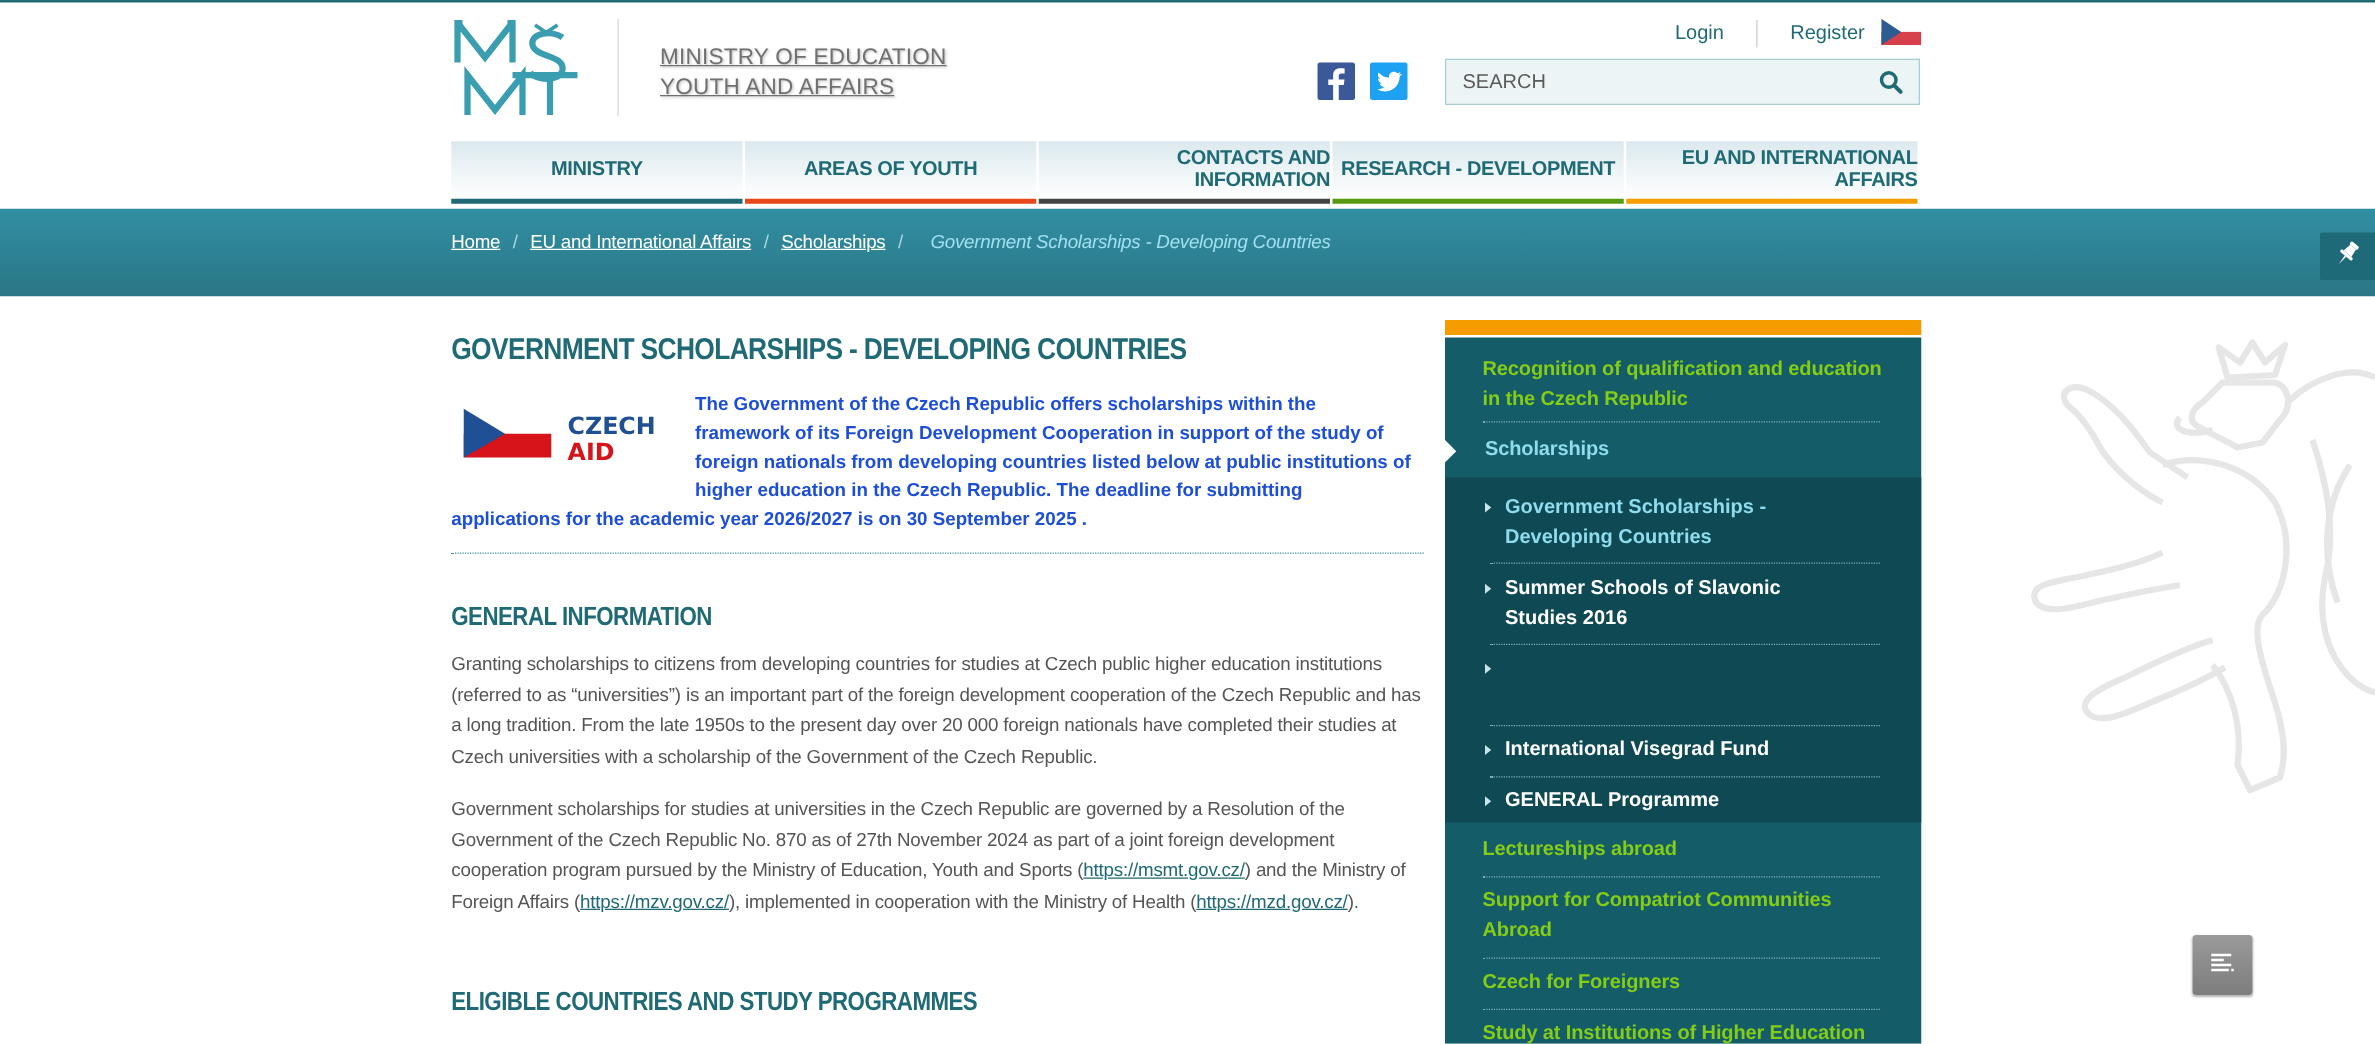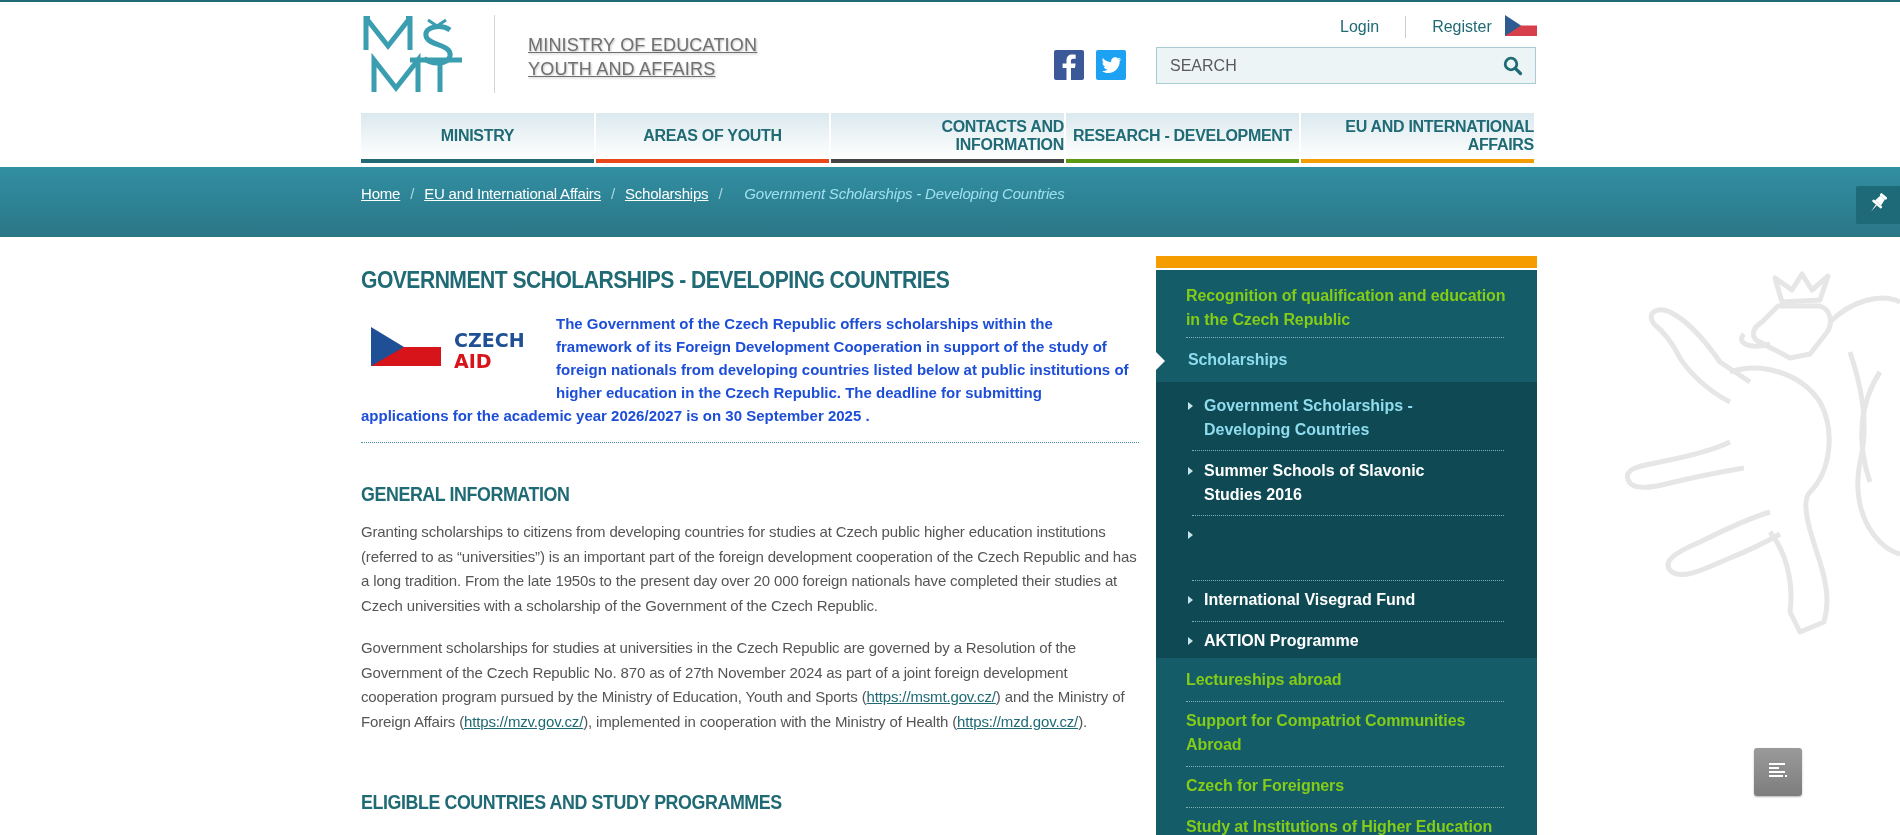--- a/index.html
+++ b/index.html
@@ -185,21 +185,21 @@
     <div class="sb-rule" style="top:68px;left:36px;width:312px"></div>
     <span class="sb-arrow" style="top:85px"></span>
     <div class="sb-subitem" style="top:77px">Summer Schools of Slavonic Studies 2016</div>
     <div class="sb-rule" style="top:133px;left:36px;width:312px"></div>
     <span class="sb-arrow" style="top:149px"></span>
     <div class="sb-rule" style="top:198px;left:36px;width:312px"></div>
     <span class="sb-arrow" style="top:214px"></span>
     <div class="sb-subitem" style="top:206px">International Visegrad Fund</div>
     <div class="sb-rule" style="top:239px;left:36px;width:312px"></div>
     <span class="sb-arrow" style="top:255px"></span>
-    <div class="sb-subitem" style="top:247px">AKTION Programme</div>
+    <div class="sb-subitem" style="top:247px">GENERAL Programme</div>
   </div>
 
   <div class="sb-item" style="top:398px">Lectureships abroad</div>
   <div class="sb-rule" style="top:431px"></div>
   <div class="sb-item" style="top:439px;width:290px">Support for Compatriot Communities Abroad</div>
   <div class="sb-rule" style="top:496px"></div>
   <div class="sb-item" style="top:504px">Czech for Foreigners</div>
   <div class="sb-rule" style="top:537px"></div>
   <div class="sb-item" style="top:545px;width:340px;white-space:nowrap">Study at Institutions of Higher Education</div>
 </div>

